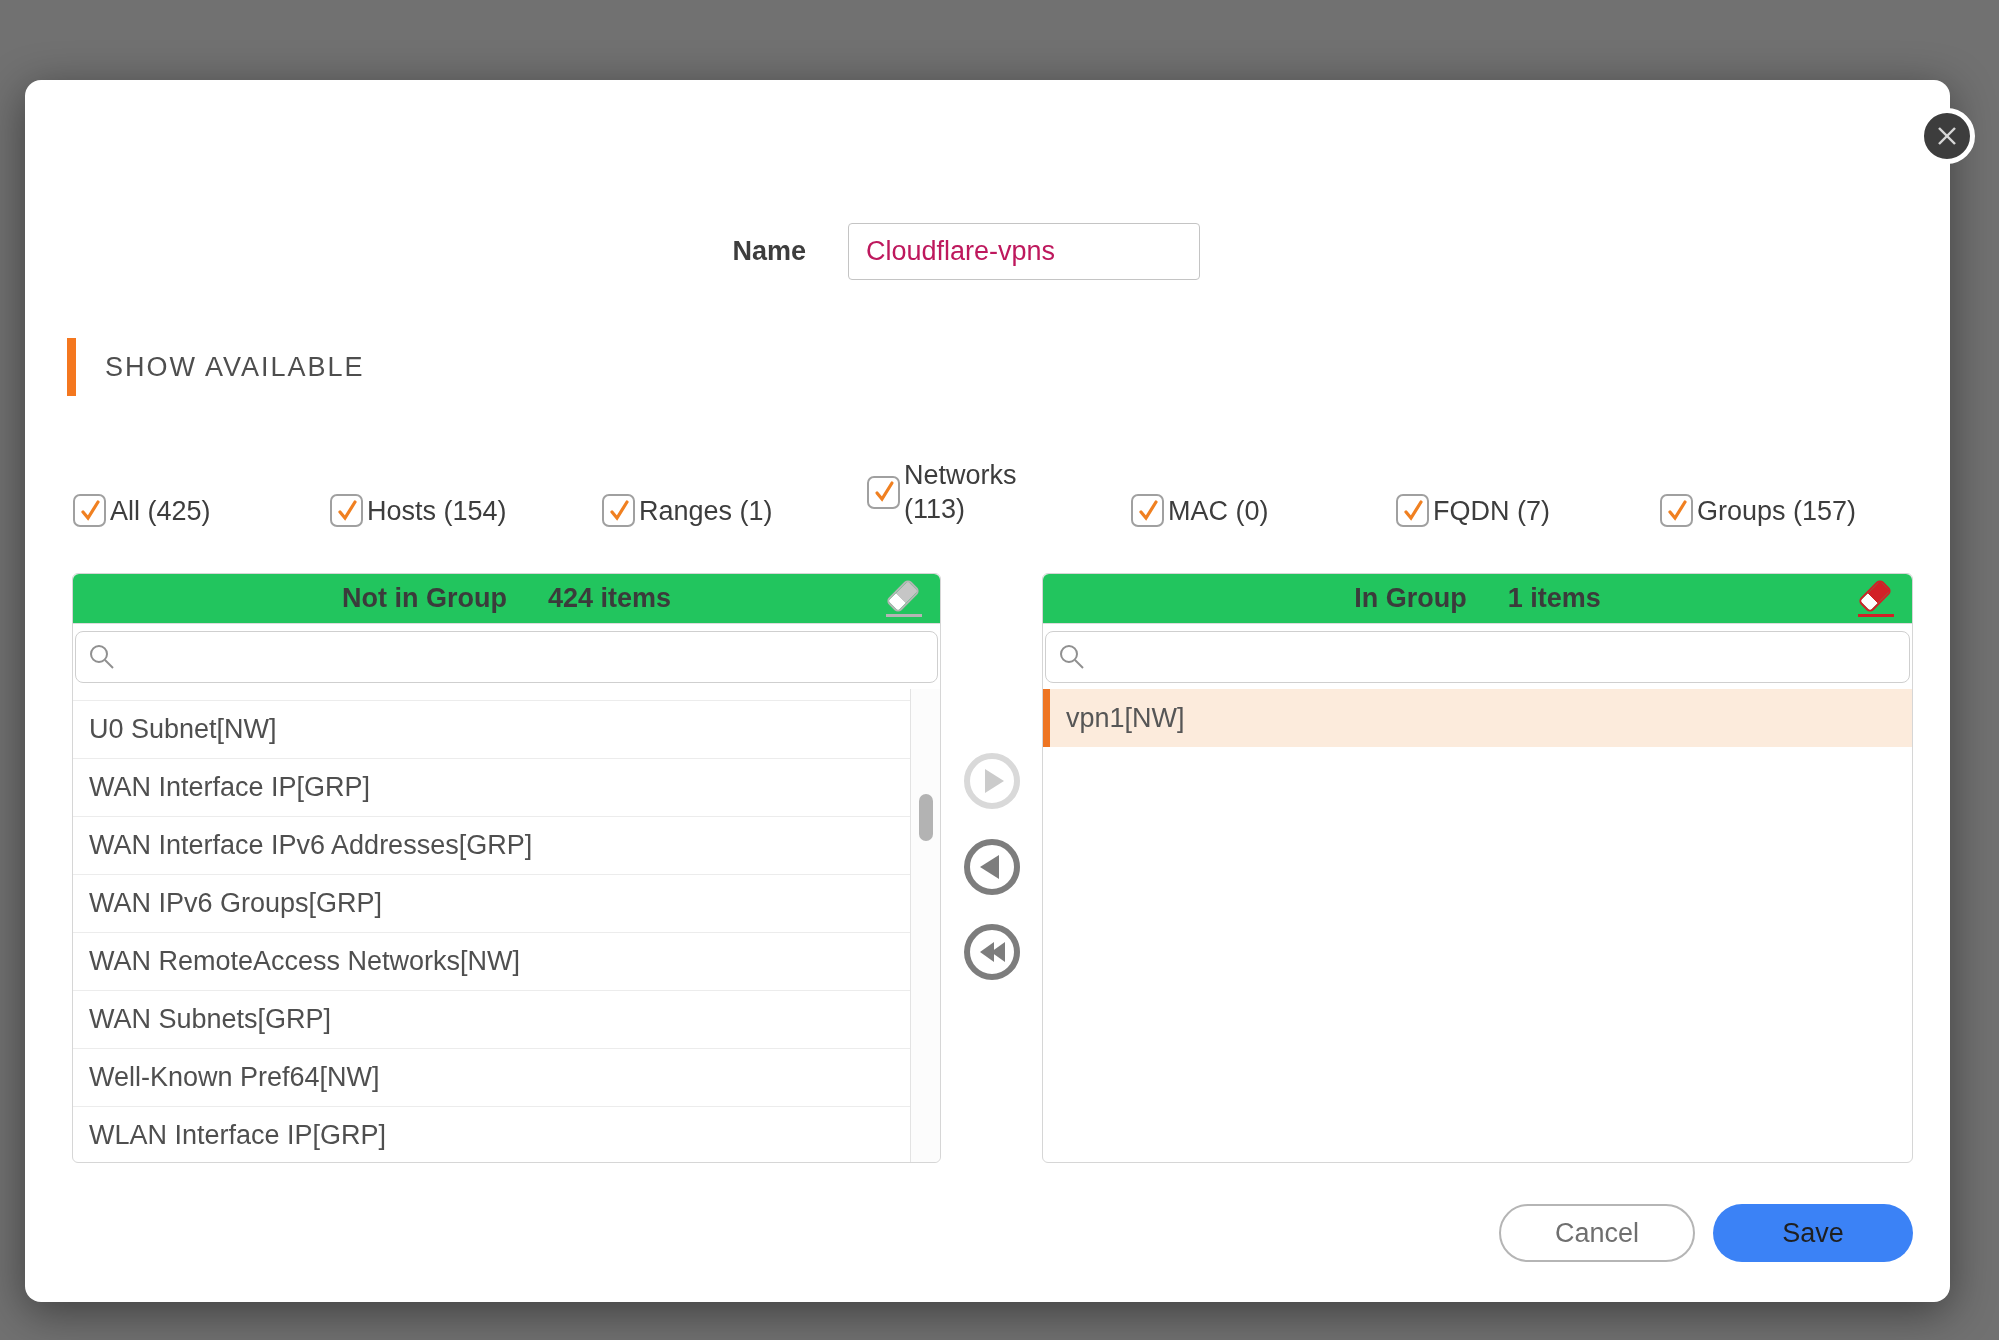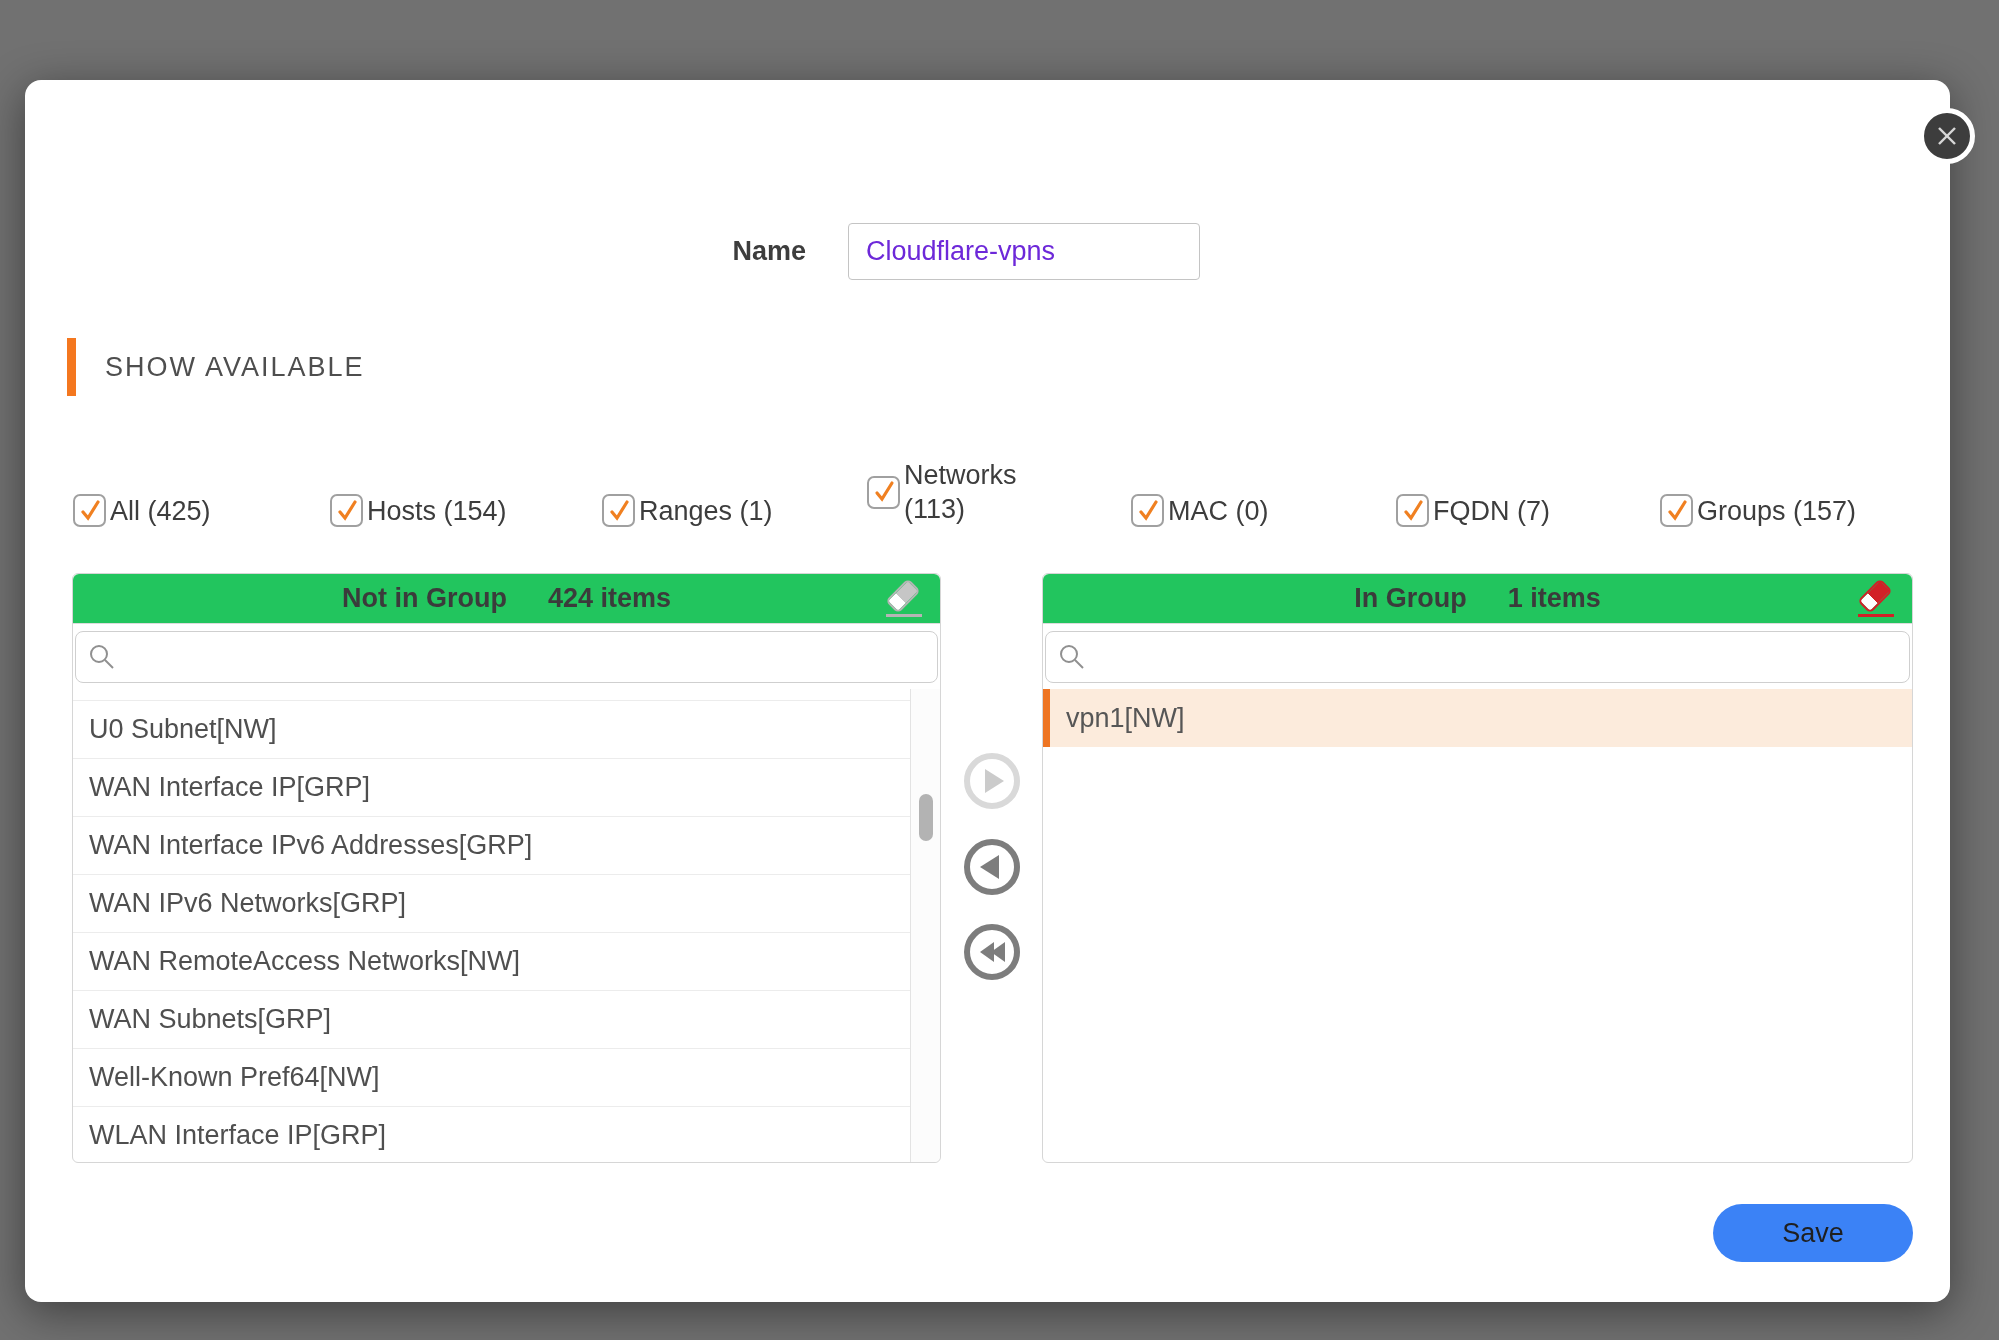--- a/index.html
+++ b/index.html
@@ -14,21 +14,21 @@
   *{box-sizing:border-box;margin:0;padding:0;}
   body{margin:0;background:#717171;font-family:"Liberation Sans",sans-serif;}
   .stage{position:relative;width:1999px;height:1340px;background:#717171;overflow:hidden;}
   .modal{position:absolute;left:25px;top:80px;width:1925px;height:1222px;background:#fff;
          border-radius:16px;box-shadow:0 10px 45px rgba(0,0,0,.45);}
   .close-btn{position:absolute;left:1894px;top:28px;width:56px;height:56px;border-radius:50%;
          background:#3d3d3d;border:5px solid #ffffff;display:flex;align-items:center;justify-content:center;cursor:pointer;}
   .title{position:absolute;left:43px;top:28px;font-size:57px;font-weight:500;color:#404040;letter-spacing:.5px;}
   .name-label{position:absolute;left:560px;top:156px;width:221px;text-align:right;font-size:27px;font-weight:700;color:var(--txt-dark);}
   .name-input{position:absolute;left:823px;top:143px;width:352px;height:57px;border:1px solid #c4c4c4;border-radius:4px;
-         font-size:27px;color:#6d28d9;padding:0 0 0 17px;font-family:"Liberation Sans",sans-serif;outline:none;}
+         font-size:27px;color:#be185d;padding:0 0 0 17px;font-family:"Liberation Sans",sans-serif;outline:none;}
   .section{position:absolute;left:42px;top:258px;display:flex;align-items:center;}
   .section-bar{width:9px;height:58px;background:var(--accent);margin-right:29px;}
   .section-label{font-size:27px;color:#4e4e4e;letter-spacing:2px;}
 
   .filter{position:absolute;display:flex;align-items:center;gap:4px;height:33px;}
   .filter.two-line{height:68px;}
   .filter-label{font-size:27px;color:var(--txt-dark);line-height:34px;}
   .filter.two-line .filter-label{width:128px;}
   .checkbox{width:33px;height:33px;flex:0 0 33px;border:2px solid #a0a0a0;border-radius:7px;background:#fff;
          display:flex;align-items:center;justify-content:center;cursor:pointer;}
@@ -165,21 +165,21 @@
           <circle cx="11" cy="11" r="8" fill="none" stroke="#909090" stroke-width="2"></circle>
           <line x1="17" y1="17" x2="25" y2="25" stroke="#909090" stroke-width="2"></line>
         </svg>
         <input class="search-input" placeholder="" style="">
       </div>
       <div class="list-viewport">
         <div class="list-row partial"></div>
         <div class="list-row">U0 Subnet[NW]</div>
         <div class="list-row">WAN Interface IP[GRP]</div>
         <div class="list-row">WAN Interface IPv6 Addresses[GRP]</div>
-        <div class="list-row">WAN IPv6 Networks[GRP]</div>
+        <div class="list-row">WAN IPv6 Groups[GRP]</div>
         <div class="list-row">WAN RemoteAccess Networks[NW]</div>
         <div class="list-row">WAN Subnets[GRP]</div>
         <div class="list-row">Well-Known Pref64[NW]</div>
         <div class="list-row">WLAN Interface IP[GRP]</div>
       </div>
       <div class="scrollbar">
         <div class="scroll-thumb"></div>
       </div>
     </div>
 
@@ -206,15 +206,16 @@
       <div class="search-box">
         <svg class="search-icon" width="28" height="28" viewBox="0 0 28 28">
           <circle cx="11" cy="11" r="8" fill="none" stroke="#909090" stroke-width="2"></circle>
           <line x1="17" y1="17" x2="25" y2="25" stroke="#909090" stroke-width="2"></line>
         </svg>
         <input class="search-input" placeholder="" style="">
       </div>
       <div class="selected-row">vpn1[NW]</div>
     </div>
 
+    <div class="btn btn-cancel">Cancel</div>
     <div class="btn btn-save">Save</div>
   </div>
 </div>
 
 </body></html>

